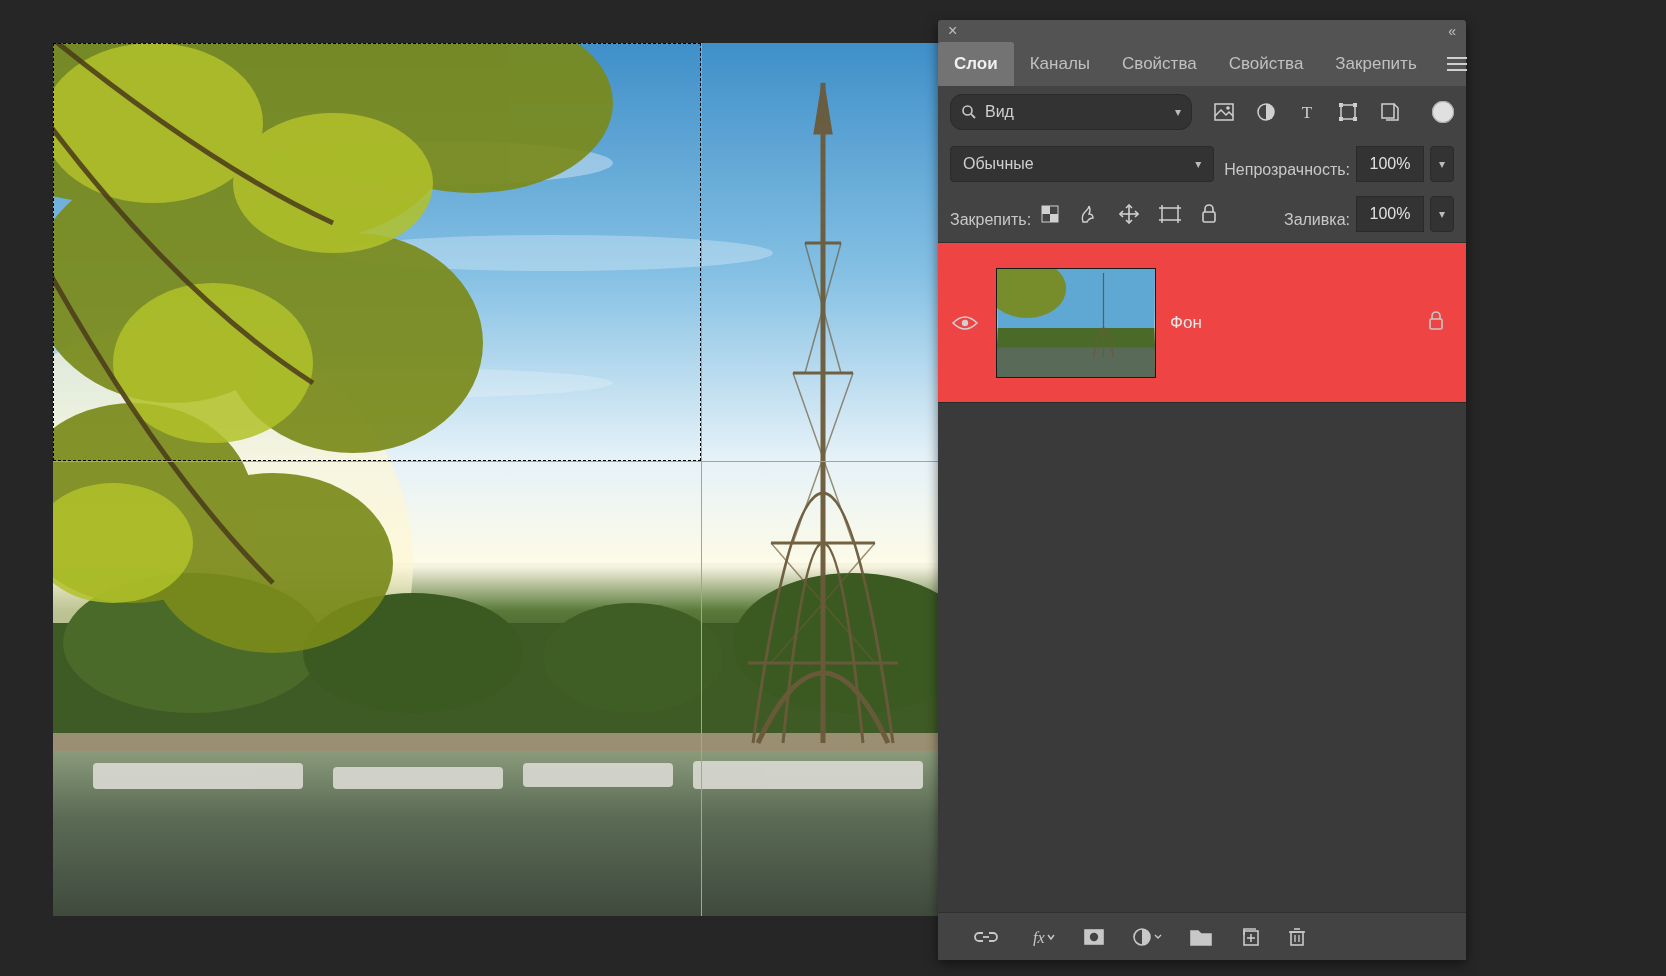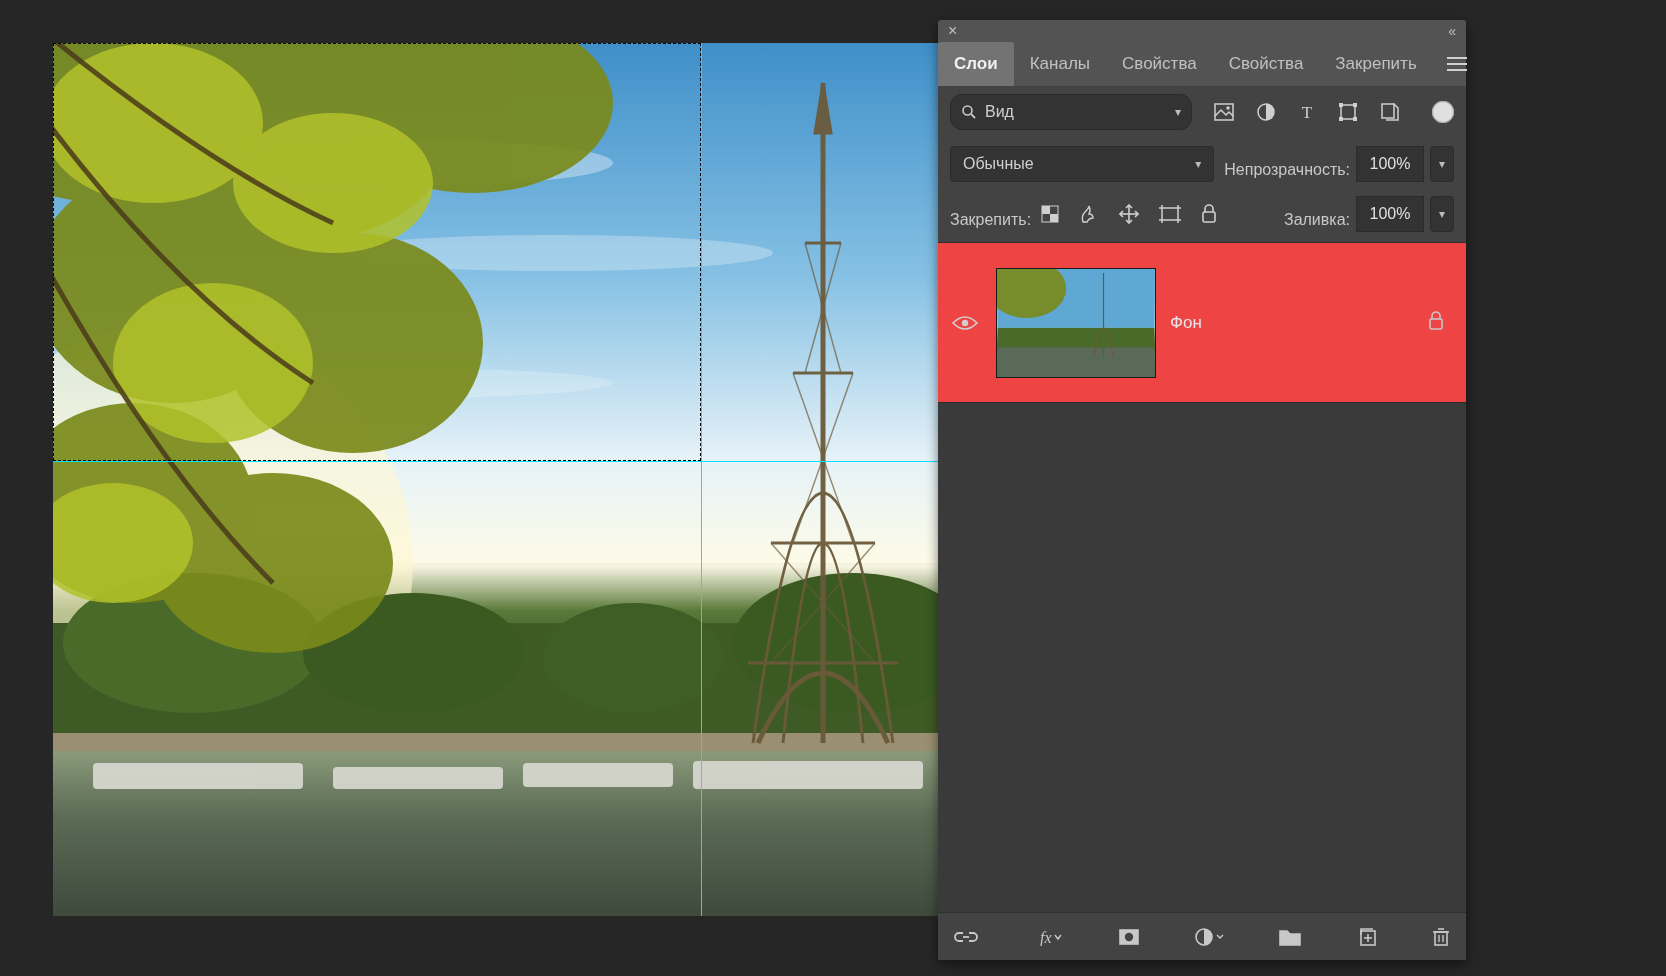--- a/index.html
+++ b/index.html
@@ -54,21 +54,21 @@
   .layer .thumb { width:160px; height:110px; margin:0 14px 0 4px; border:1px solid #1a1a1a; background:linear-gradient(to bottom,#5fa8d3 0%,#9fcde8 40%,#e8f0d8 55%,#4a6a2a 70%,#6a7a6a 82%,#4a5a4a 100%); position:relative; }
   .layer.selected .thumb { outline:3px solid #fff; outline-offset:-1px; }
   .layer.selected .thumb::before,
   .layer.selected .thumb::after{ content:""; position:absolute; width:14px; height:14px; border:2px solid #fff; }
   .layer.selected .thumb::before{ left:-5px; top:-5px; border-right:none; border-bottom:none; }
   .layer.selected .thumb::after{ right:-5px; bottom:-5px; border-left:none; border-top:none; }
   .layer .thumb svg { position:absolute; left:0; top:0; width:100%; height:100%; }
   .layer .name { font-size:17px; color:#e8e8e8; flex:1; }
   .layer .lock { padding-right:22px; color:#c8c8c8; }
 
-  .panel-footer { height:48px; background:#434343; border-top:1px solid #303030; display:flex; align-items:center; justify-content:space-between; gap:28px; padding:0 16px; }
+  .panel-footer { height:48px; background:#434343; border-top:1px solid #303030; display:flex; align-items:center; justify-content:flex-start; gap:28px; padding:0 36px; }
   .panel-footer span { cursor:pointer; color:#c8c8c8; display:flex; align-items:center; }
 
   .chev { font-size:12px; color:#bbb; }
 </style>
 </head>
 <body>
 
 <div class="canvas-wrap">
   <svg class="scene" viewBox="0 0 885 873" preserveAspectRatio="none">
 

